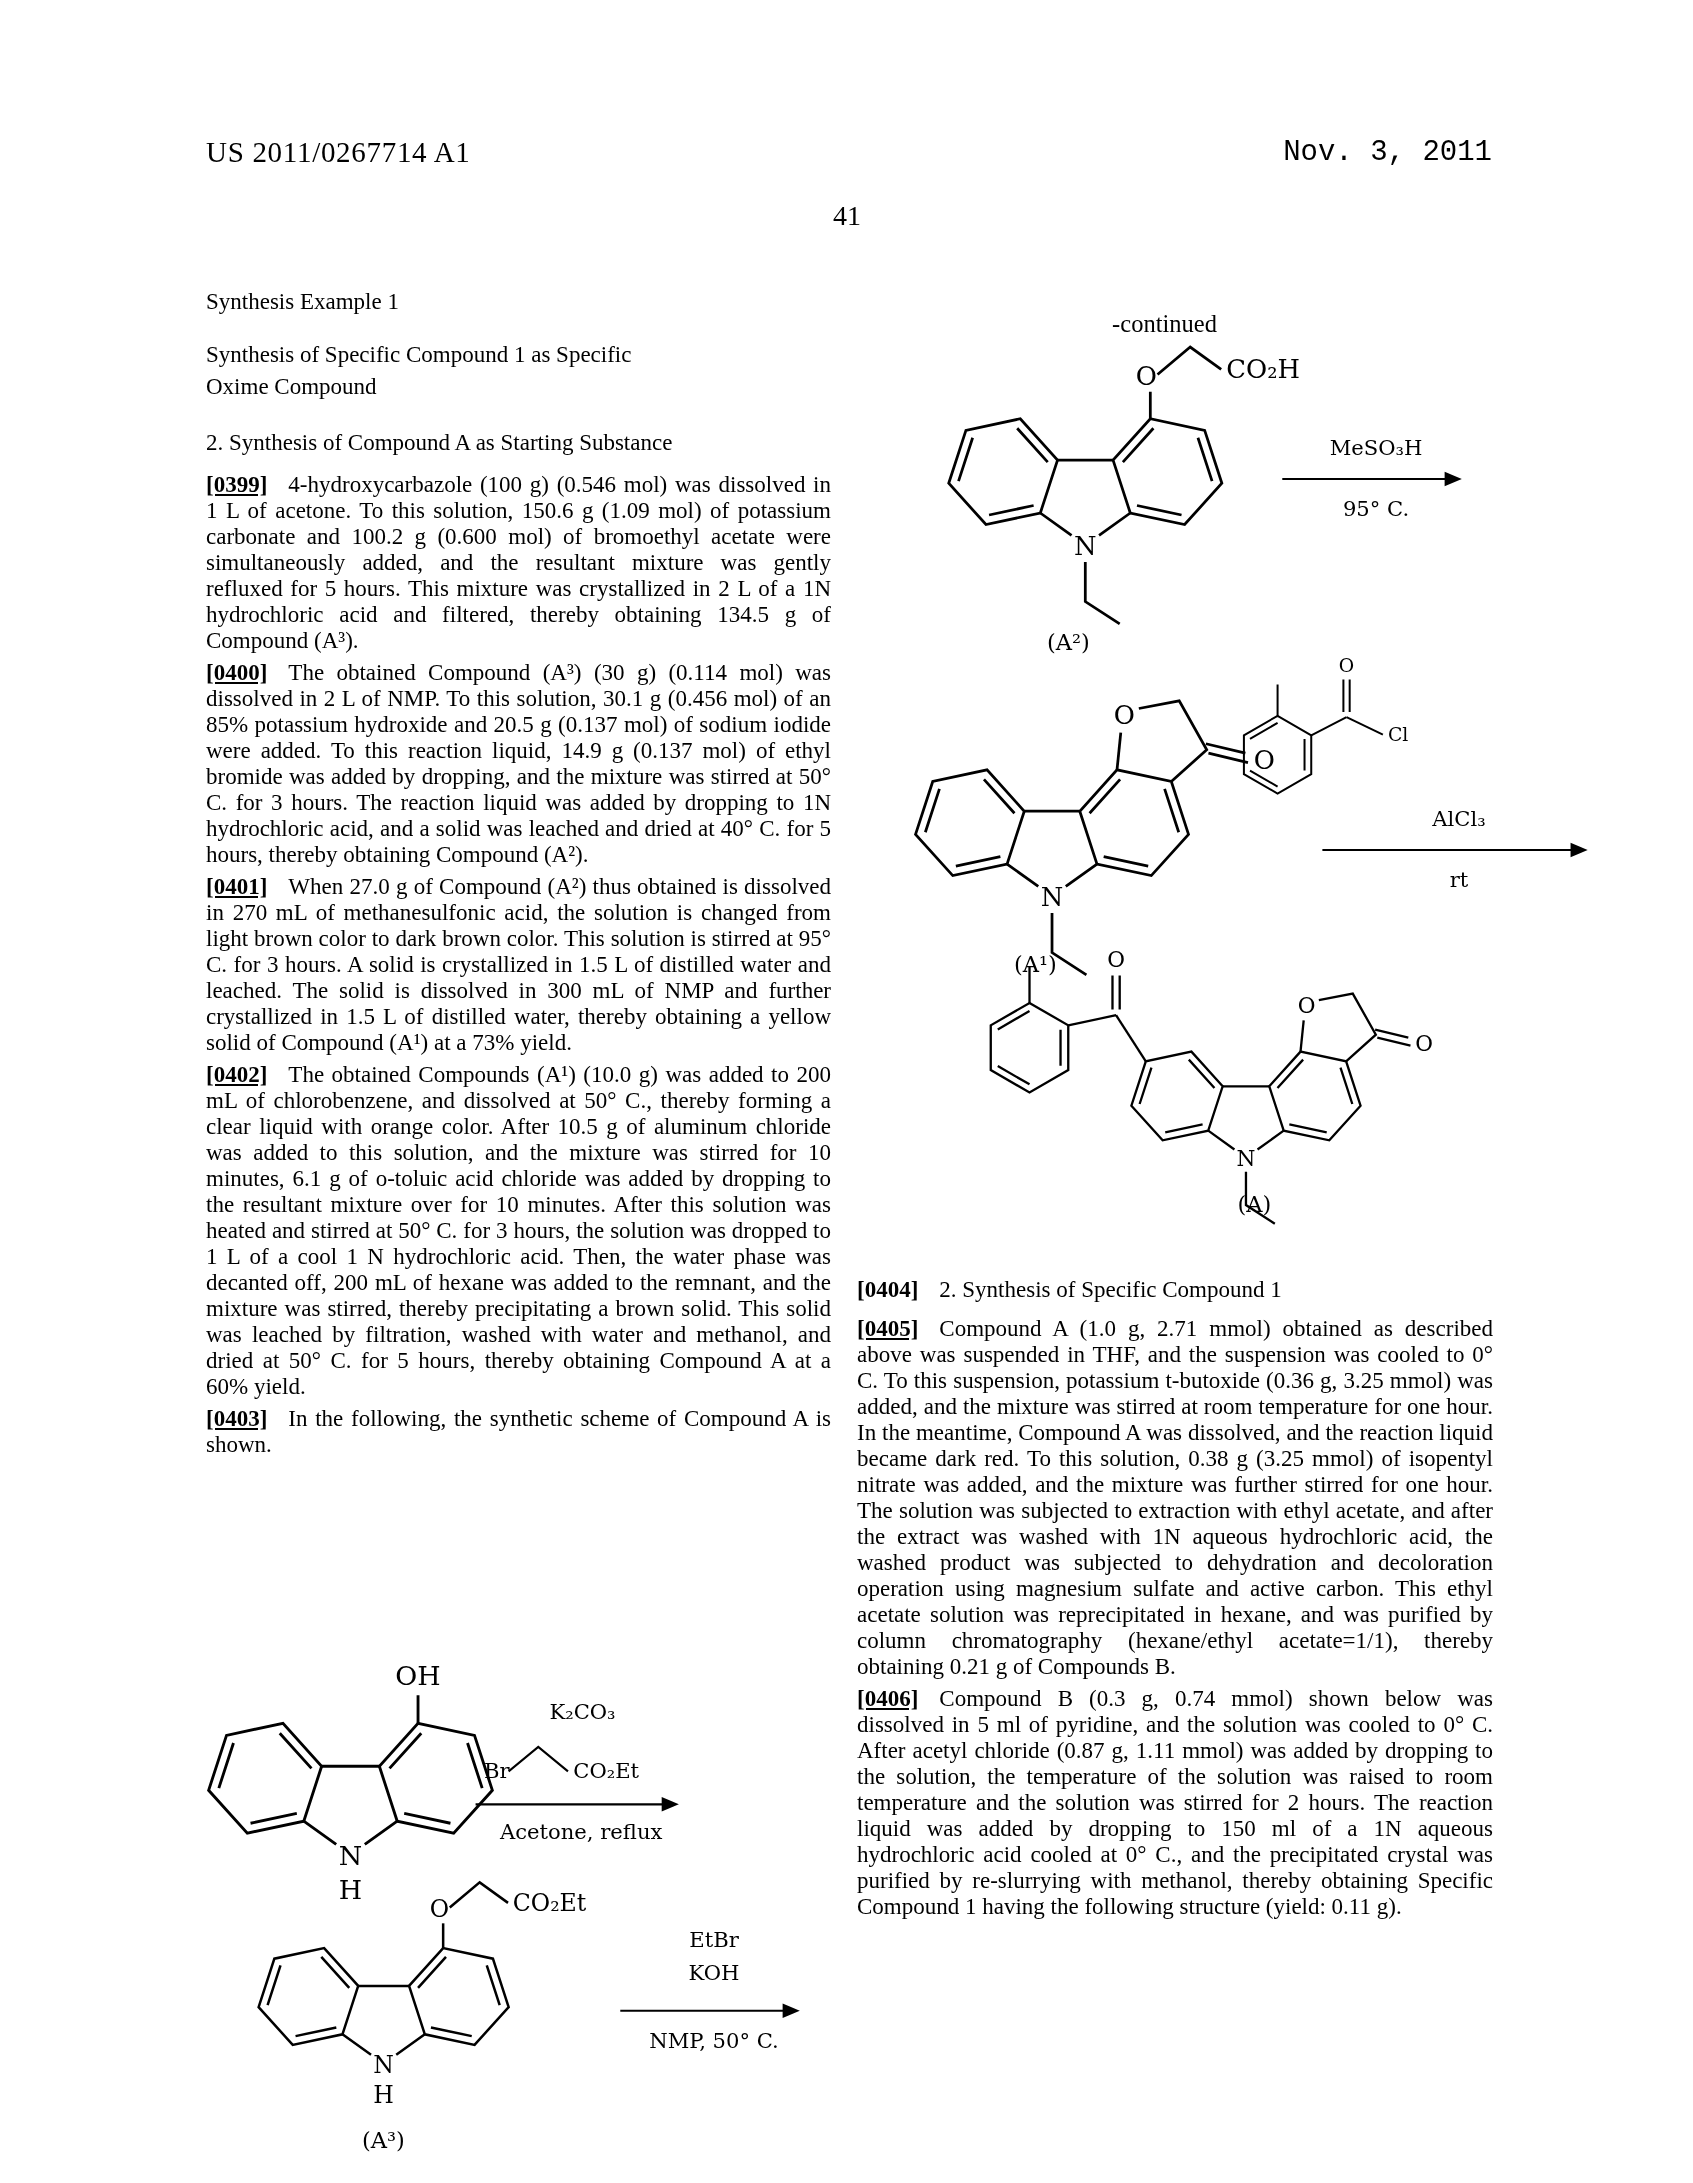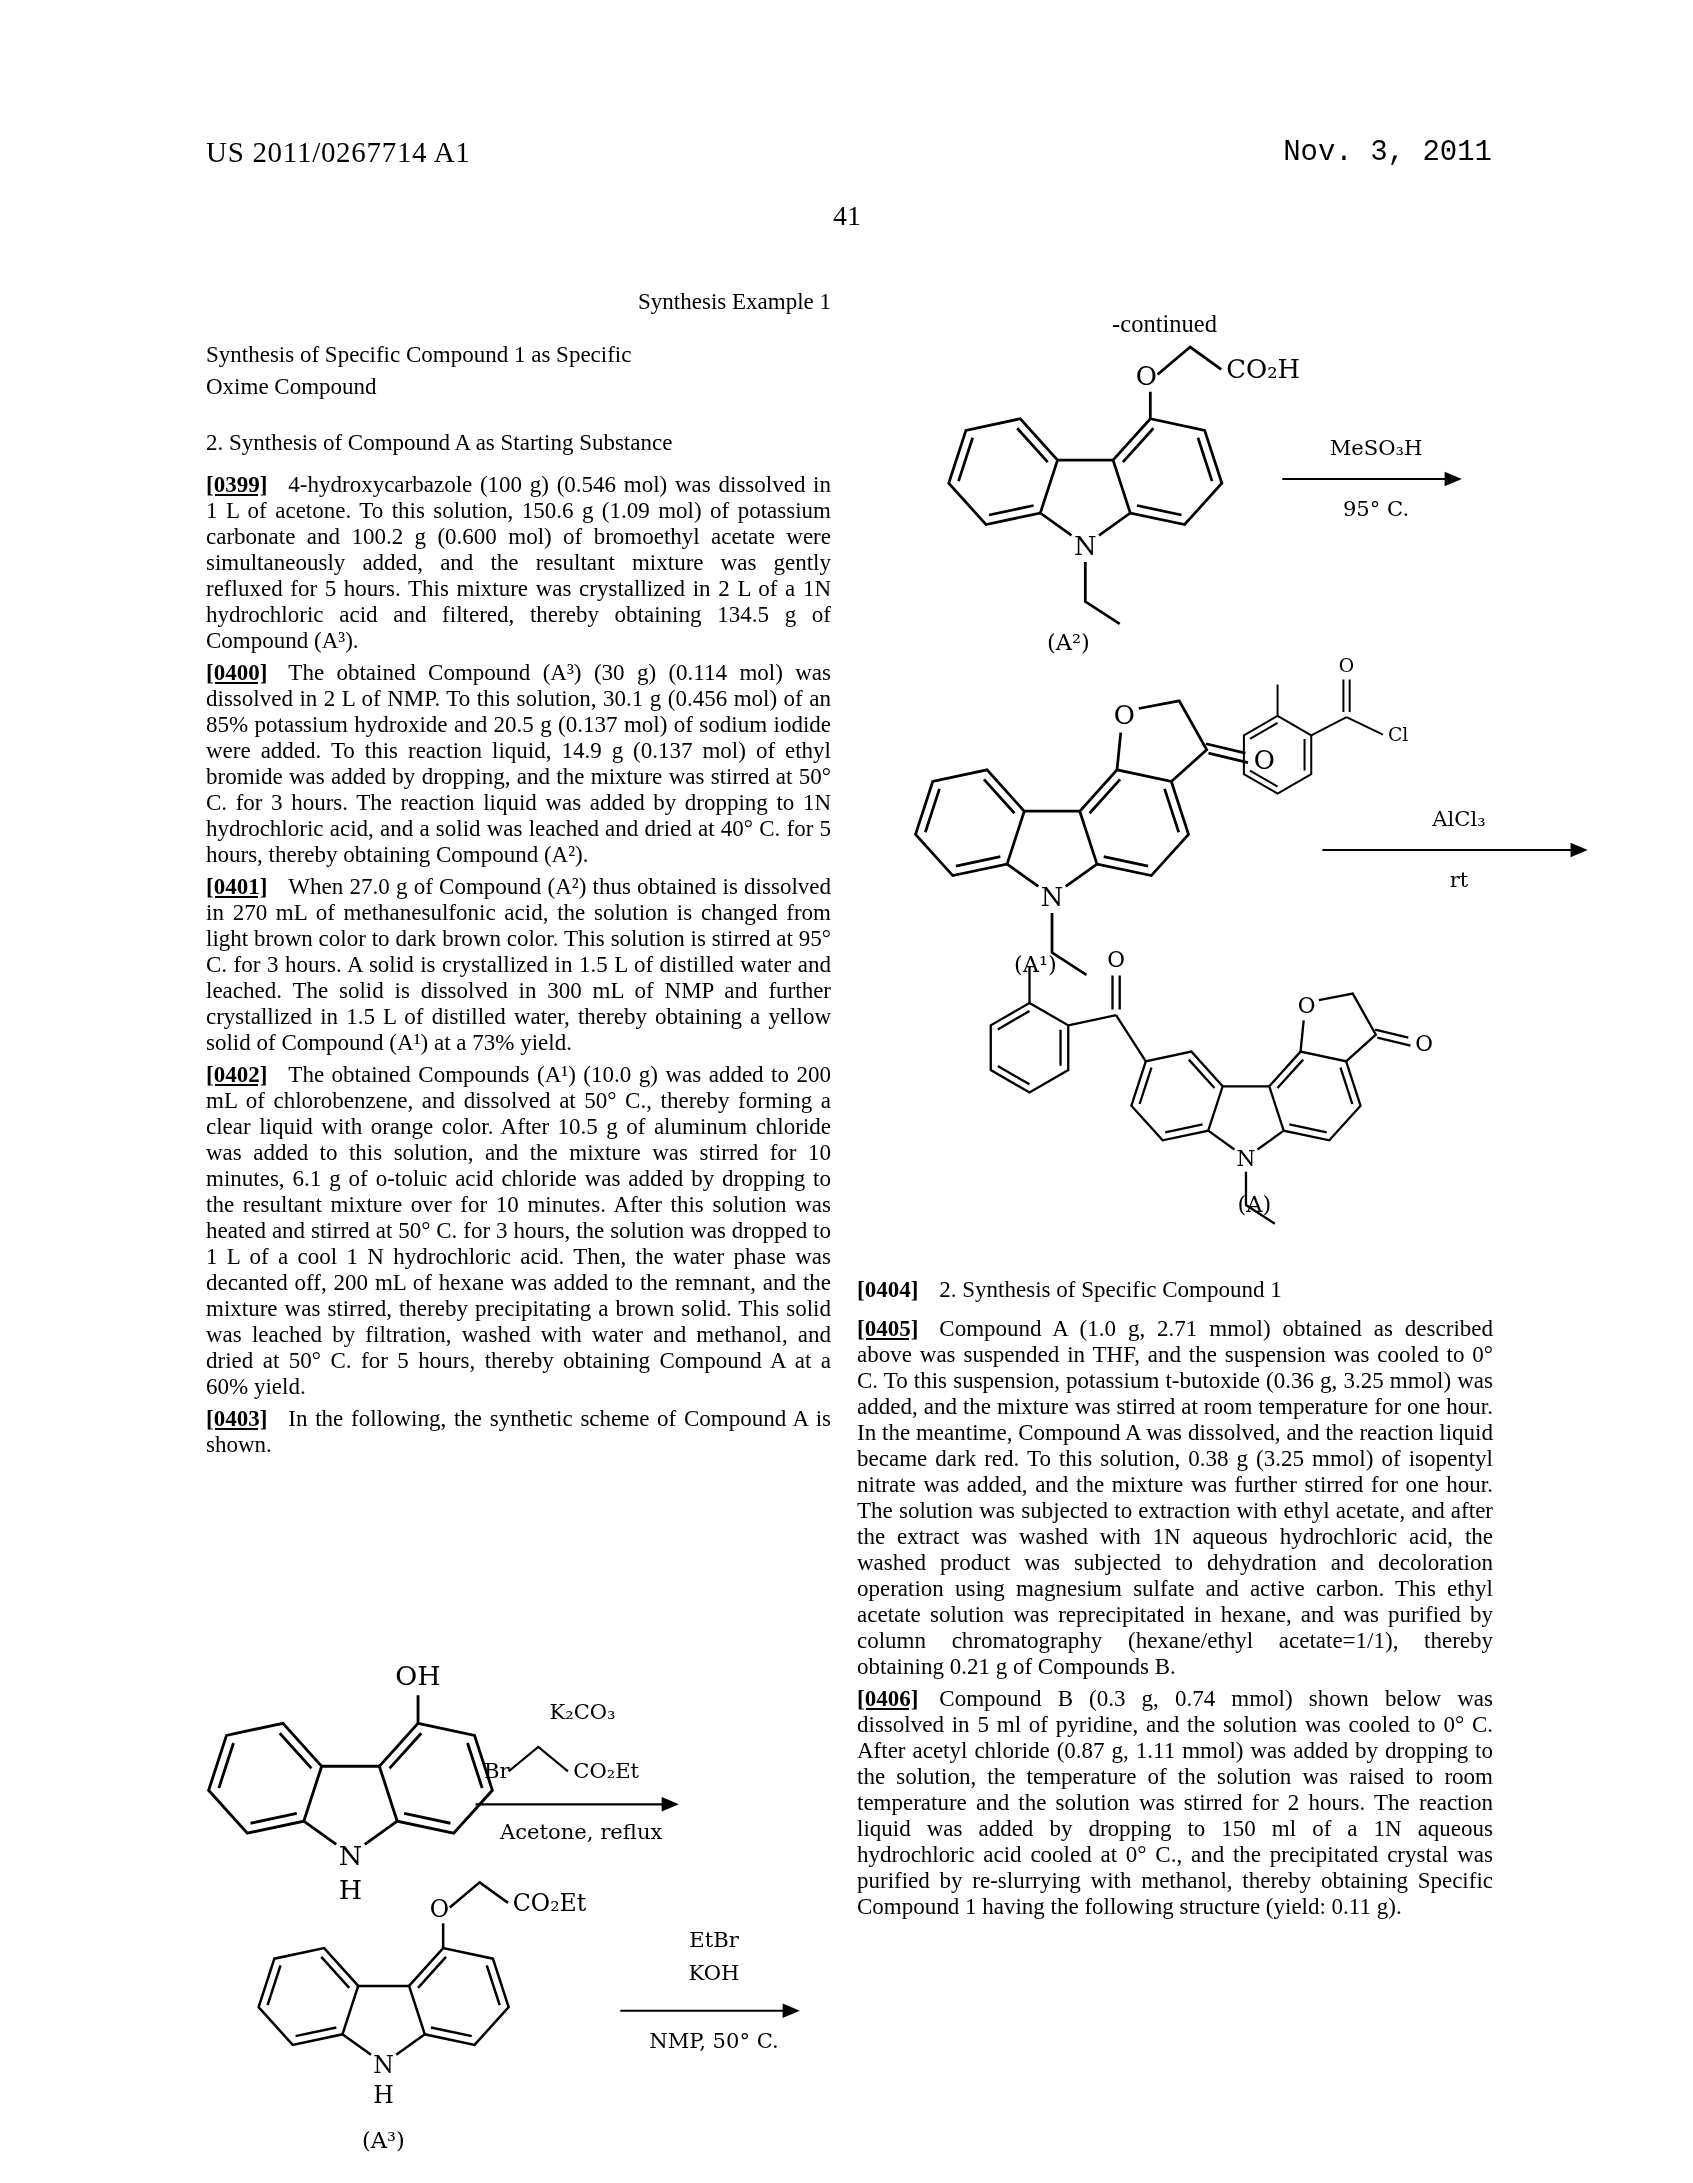--- a/index.html
+++ b/index.html
@@ -8,21 +8,21 @@
     background:#ffffff;color:#000000;
     font-family:"Liberation Serif","DejaVu Serif",serif;
   }
   .hdr-left{position:absolute;left:206px;top:136px;font-size:29px;letter-spacing:0.7px;}
   .hdr-right{position:absolute;right:202px;top:136px;font-size:29px;font-family:Liberation Mono, monospace;}
   .hdr-page{position:absolute;left:0;top:200px;width:100%;text-align:center;font-size:28px;}
 
   .col-left-text{position:absolute;left:206px;top:289px;width:625px;}
   .col-right-text{position:absolute;left:857px;top:1277px;width:636px;}
 
-  .example-title{text-align:right;font-size:23px;margin-bottom:24px;}
+  .example-title{text-align:left;font-size:23px;margin-bottom:24px;}
   .subtitle{text-align:left;font-size:23px;line-height:32px;}
   .step-heading{font-size:23px;margin-top:26.5px;margin-bottom:16px;}
   .para{font-size:23px;line-height:26px;text-align:justify;margin-bottom:6px;}
   .para .tag{font-weight:bold;margin-right:21px;text-decoration:underline;}
   .heading-para{font-size:23px;line-height:26px;margin-bottom:13px;}
   .heading-para .tag{font-weight:bold;margin-right:21px;}
 
   .continued{position:absolute;left:1072px;top:310px;width:185px;text-align:center;font-size:24.5px;}
 
   .svgbox{position:absolute;}

